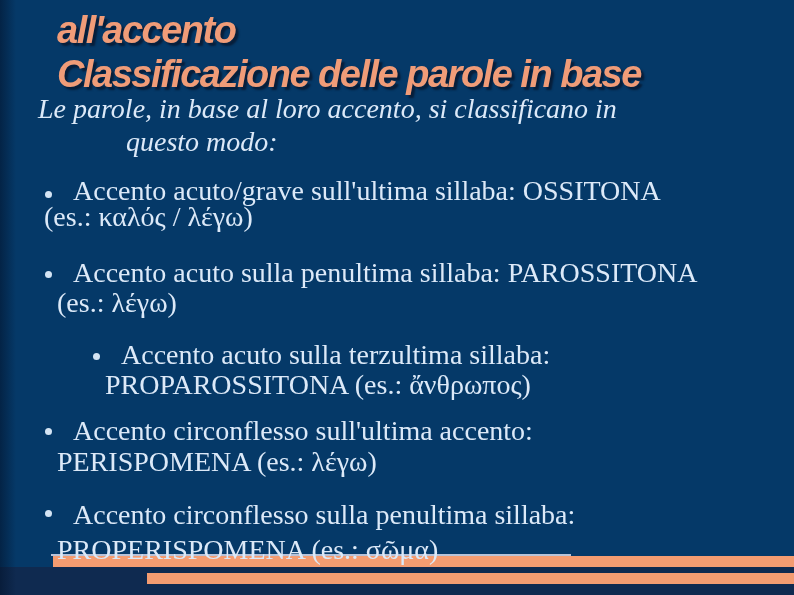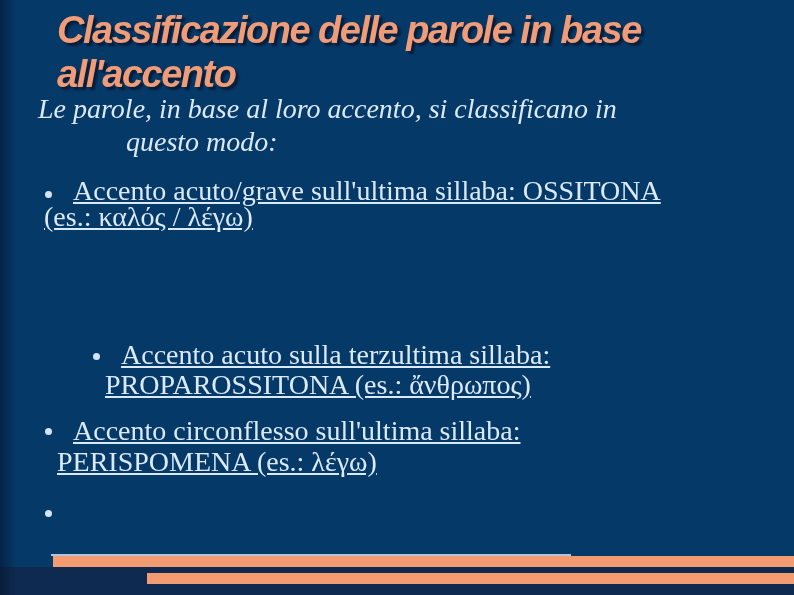--- a/index.html
+++ b/index.html
@@ -31,21 +31,21 @@
   .i1,.i2{display:block;white-space:nowrap;}
   .i2{margin-left:88px;}
   
   .bullets{
     position:absolute;left:0;top:0;right:0;bottom:0;
     margin:0;padding:0;list-style:none;z-index:3;
   }
   .b{
     position:absolute;left:0;right:0;
     padding-left:57px;
-    font-size:28px;color:#DCE9F8;text-decoration:underline;
+    font-size:28px;color:#DCE9F8;
   }
   .b .l1,.b .l2{display:block;white-space:nowrap;}
   .b .l1{text-indent:16px;}
   .dot{
     position:absolute;left:45px;top:13px;
     width:7px;height:7px;border-radius:50%;
     background:#D4E4F4;
   }
   .b1{top:178px;line-height:26px;}
   .b1 .l2{margin-left:-13px;}
@@ -70,47 +70,54 @@
     background:linear-gradient(90deg,rgba(2,18,42,0.55),rgba(2,18,42,0));
     z-index:4;pointer-events:none;
   }
 </style>
 </head>
 <body>
 
 <div class="stage">
 
   <h1 class="title">
+    <span class="t-line">all'accento</span>
     <span class="t-line">Classificazione delle parole in base</span>
-    <span class="t-line">all'accento</span>
   </h1>
 
   <div class="intro">
     <span class="i1">Le parole, in base al loro accento, si classificano in</span>
     <span class="i2">questo modo:</span>
   </div>
 
   <ul class="bullets">
     <li class="b b1">
       <span class="dot"></span>
       <span class="l1">Accento acuto/grave sull'ultima sillaba: OSSITONA</span>
       <span class="l2">(es.: καλός / λέγω)</span>
     </li>
+    <li class="b b2">
+      <span class="dot"></span>
+      <span class="l1">Accento acuto sulla penultima sillaba: PAROSSITONA</span>
+      <span class="l2">(es.: λέγω)</span>
+    </li>
     <li class="b b3">
       <span class="dot"></span>
       <span class="l1">Accento acuto sulla terzultima sillaba:</span>
       <span class="l2">PROPAROSSITONA (es.: ἄνθρωπος)</span>
     </li>
     <li class="b b4">
       <span class="dot"></span>
-      <span class="l1">Accento circonflesso sull'ultima sillaba:</span>
+      <span class="l1">Accento circonflesso sull'ultima accento:</span>
       <span class="l2">PERISPOMENA (es.: λέγω)</span>
     </li>
     <li class="b b5">
       <span class="dot"></span>
+      <span class="l1">Accento circonflesso sulla penultima sillaba:</span>
+      <span class="l2">PROPERISPOMENA (es.: σῶμα)</span>
     </li>
   </ul>
 
   <div class="footer-band"></div>
   <div class="divider-line"></div>
   <div class="bar bar1"></div>
   <div class="bar bar2"></div>
   <div class="edge-shade"></div>
 
 </div>

